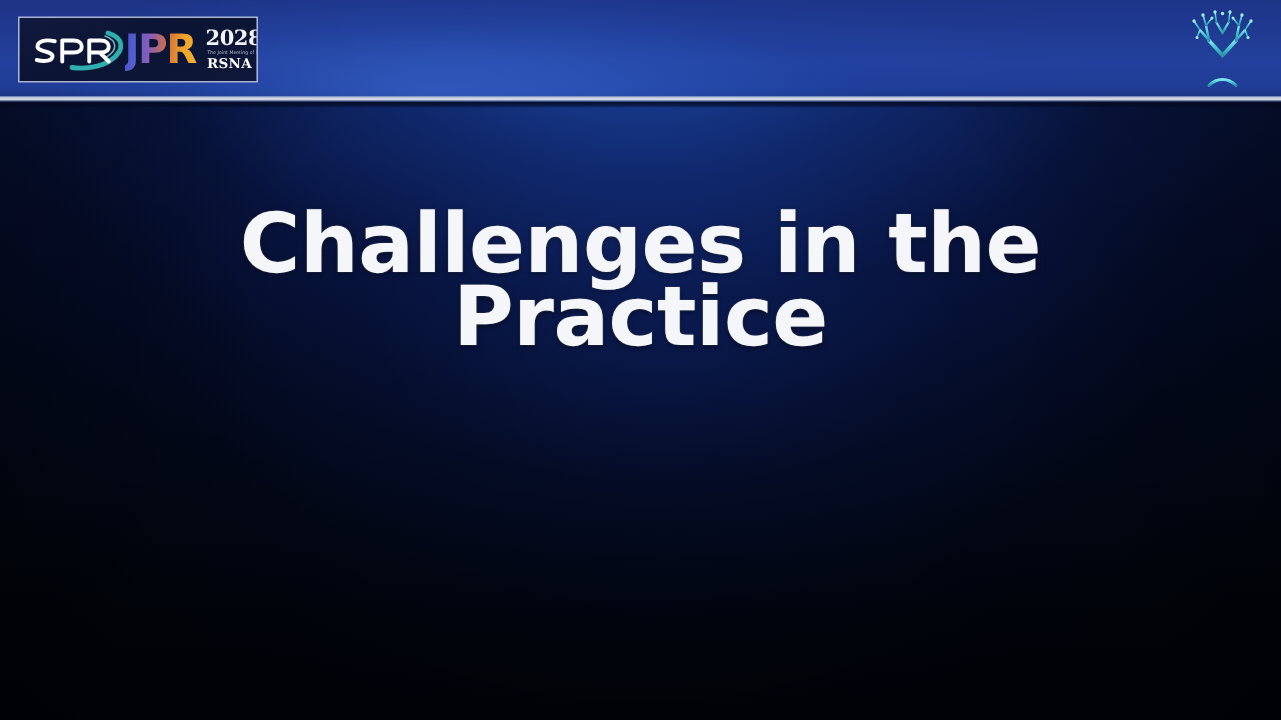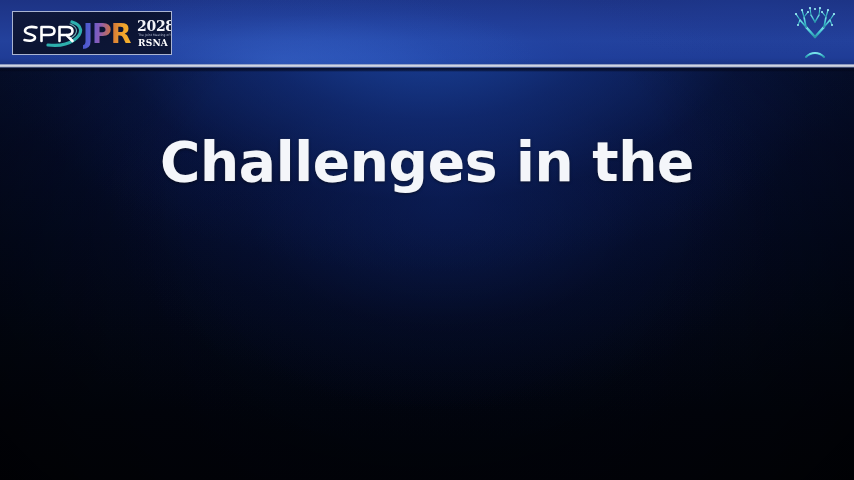--- a/index.html
+++ b/index.html
@@ -356,15 +356,16 @@
       <circle cx="34" cy="9" r="1"></circle>
         <circle cx="40" cy="7" r="1.1"></circle>
       <circle cx="46" cy="11" r="1.1"></circle>
         <circle cx="10" cy="22" r="1"></circle>
       <circle cx="44" cy="22" r="1"></circle>
     </g>
   </svg>
 
   <div class="title-block">
     <div class="title-line">Challenges in the</div>
+    <div class="title-line">Practice</div>
   </div>
 
 </div>
 
 </body></html>

